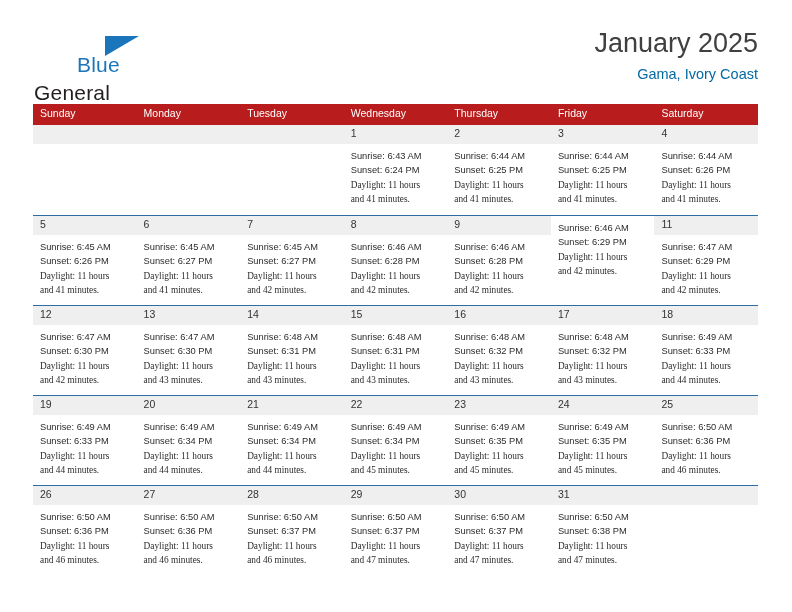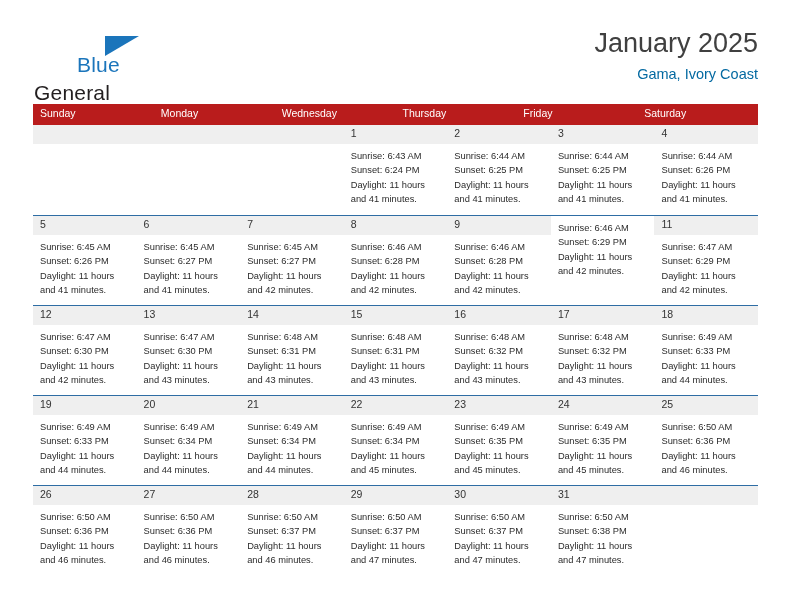--- a/index.html
+++ b/index.html
@@ -145,20 +145,21 @@
     font-size: 9.3px;
     color: #2b2b2b;
     line-height: 14.3px;
   }
   .day-info div {
     white-space: nowrap;
   }
   .day-info .wrap {
     white-space: normal;
     width: 84px;
+    font-family: Liberation Serif, serif;
   }
 </style>
 </head>
 <body>
 
 <div class="page">
 
   <div class="header">
 
     <div class="brand">
@@ -171,20 +172,21 @@
       <div class="cal-title">January 2025</div>
       <div class="cal-subtitle">Gama, Ivory Coast</div>
     </div>
 
   </div>
 
   <div class="calendar">
     <div class="dow-row" id="dow-row">
         <div class="dow-cell">Sunday</div>
         <div class="dow-cell">Monday</div>
+        <div class="dow-cell">Tuesday</div>
         <div class="dow-cell">Wednesday</div>
         <div class="dow-cell">Thursday</div>
         <div class="dow-cell">Friday</div>
         <div class="dow-cell">Saturday</div>
       </div>
     <div id="weeks-container">
         <div class="week-row first">
           <div class="day-cell empty">
             <div class="day-number-band"></div>
           </div>

